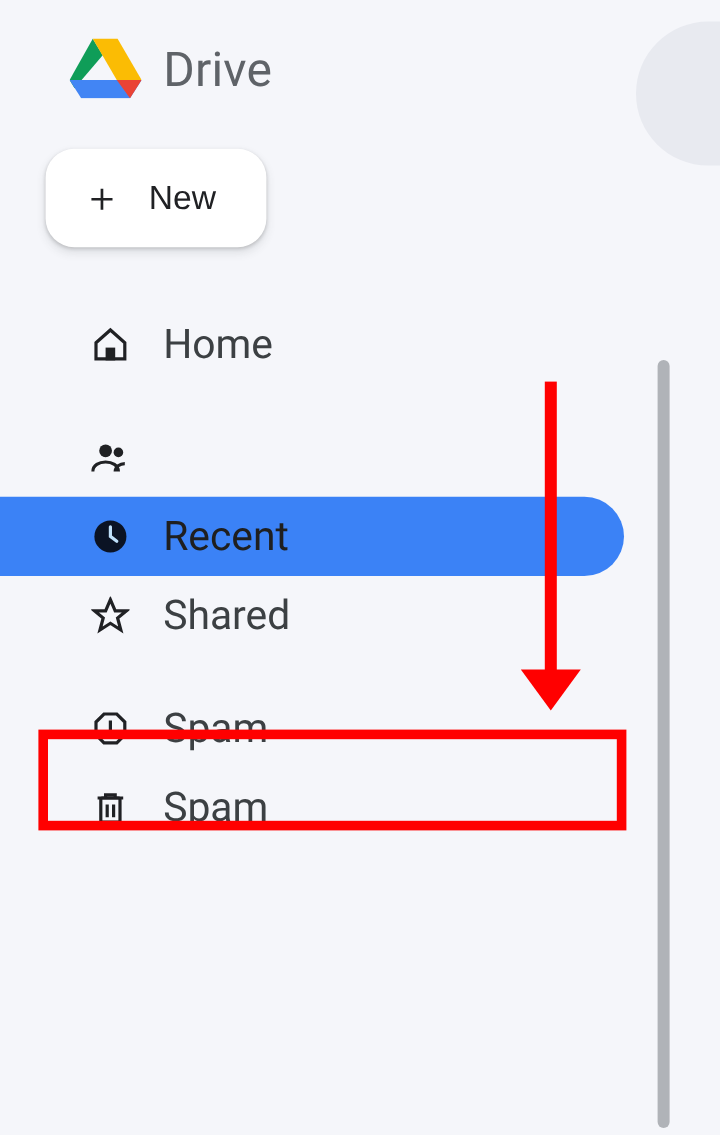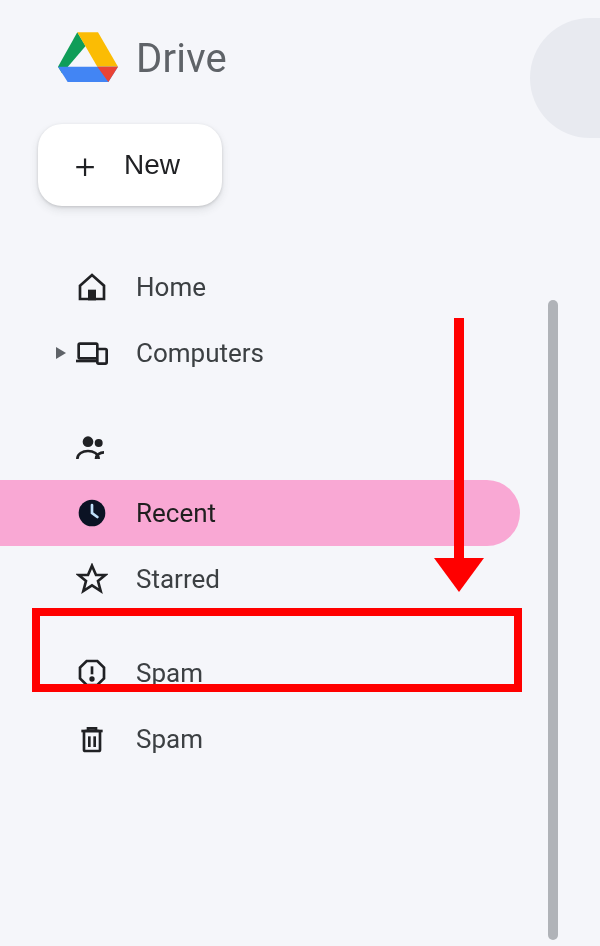--- a/index.html
+++ b/index.html
@@ -65,40 +65,40 @@
     display: flex;
     align-items: center;
     height: 66px;
     padding-left: 74px;
     border-top-right-radius: 33px;
     border-bottom-right-radius: 33px;
     cursor: pointer;
     position: relative;
   }
   .nav-item.gap-before { margin-top: 28px; }
-  .nav-item.active { background: #f9a8d4; }
+  .nav-item.active { background: #3b82f6; }
   .nav-item .expand {
     position: absolute;
     left: 54px;
     width: 14px;
     display: flex;
     align-items: center;
     justify-content: center;
     color: #3c4043;
   }
   .nav-item .icon {
     width: 36px;
     height: 36px;
     display: flex;
     align-items: center;
     justify-content: center;
   }
   .nav-item .icon svg { width: 32px; height: 32px; }
   .nav-item .label {
-    font-size: 26px;
+    font-size: 34px;
     color: #3c4043;
     margin-left: 26px;
   }
   .nav-item.active .label { color: #1f1f1f; }
 
   
   .annotation {
     position: absolute;
     pointer-events: none;
     z-index: 50;
@@ -174,35 +174,20 @@
     <span class="icon">
       <svg viewBox="0 0 24 24" fill="none" stroke="#202124" stroke-width="2">
         <path d="M3 11 L12 3 L21 11 V21 H3 Z"></path>
           <rect x="10" y="15" width="4" height="6" fill="#202124"></rect>
       </svg>
     </span>
     <span class="label">Home</span>
   </div>
 
 
-  <div class="nav-item">
-    <span class="expand">
-      <svg width="10" height="12" viewBox="0 0 10 12">
-          <path d="M0 0 L10 6 L0 12 Z" fill="#5f6368"></path>
-        </svg>
-    </span>
-    <span class="icon">
-      <svg viewBox="0 0 24 24" fill="none" stroke="#202124" stroke-width="2">
-        <rect x="2" y="5" width="14" height="11" rx="1"></rect>
-          <path d="M0 18 H18"></path>
-        <rect x="16" y="9" width="7" height="11" rx="1" fill="#f5f6fa"></rect>
-      </svg>
-    </span>
-    <span class="label">Computers</span>
-  </div>
 
   <div class="nav-item gap-before">
     <span class="icon">
       <svg viewBox="0 0 24 24" fill="#202124">
         <circle cx="9" cy="8" r="4"></circle>
           <circle cx="17" cy="9" r="3"></circle>
         <path d="M1 21c0-4 4-6 8-6s8 2 8 6" fill="none" stroke="#202124" stroke-width="2"></path>
         <path d="M15 21c0-3 3-5 6-5" fill="none" stroke="#202124" stroke-width="2"></path>
       </svg>
     </span>
@@ -217,21 +202,21 @@
     </span>
     <span class="label">Recent</span>
   </div>
 
   <div class="nav-item">
     <span class="icon">
       <svg viewBox="0 0 24 24" fill="none" stroke="#202124" stroke-width="2">
         <path d="M12 2 L15 9 L22 9 L16.5 13.5 L18.5 21 L12 16.8 L5.5 21 L7.5 13.5 L2 9 L9 9 Z"></path>
       </svg>
     </span>
-    <span class="label">Starred</span>
+    <span class="label">Shared</span>
   </div>
 
   <div class="nav-item gap-before">
     <span class="icon">
       <svg viewBox="0 0 24 24" fill="none" stroke="#202124" stroke-width="2">
         <path d="M8 3 H16 L21 8 V16 L16 21 H8 L3 16 V8 Z"></path>
         <line x1="12" y1="7" x2="12" y2="13"></line>
           <circle cx="12" cy="16.5" r="1" fill="#202124"></circle>
       </svg>
     </span>

